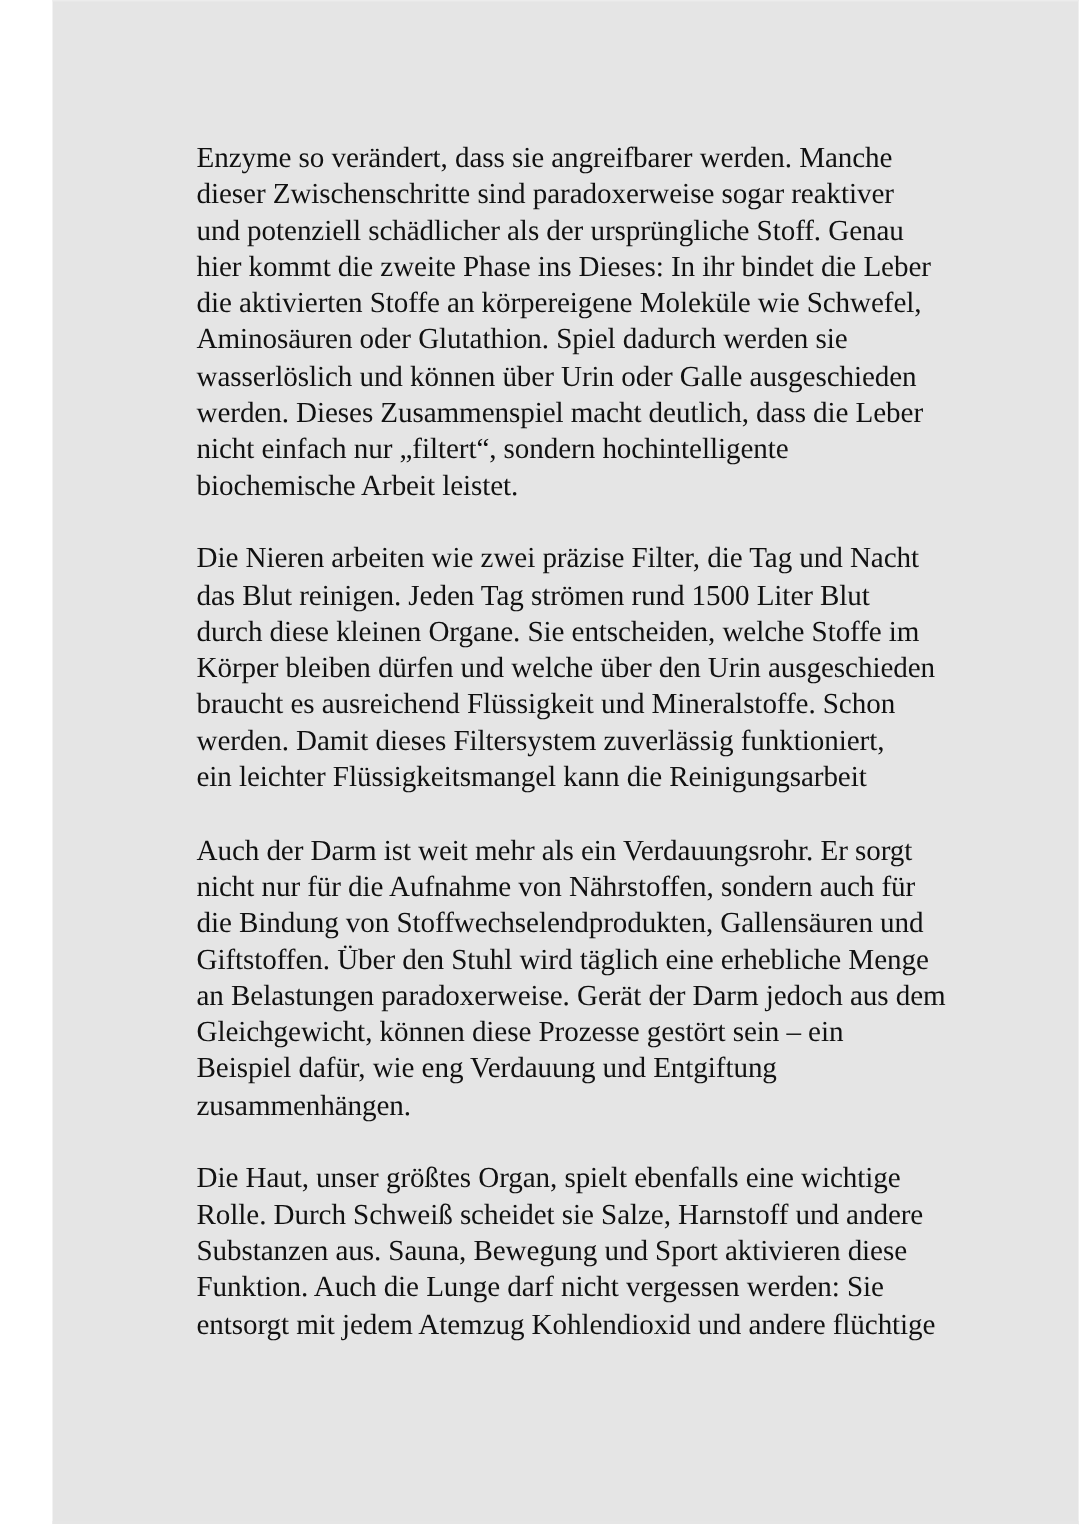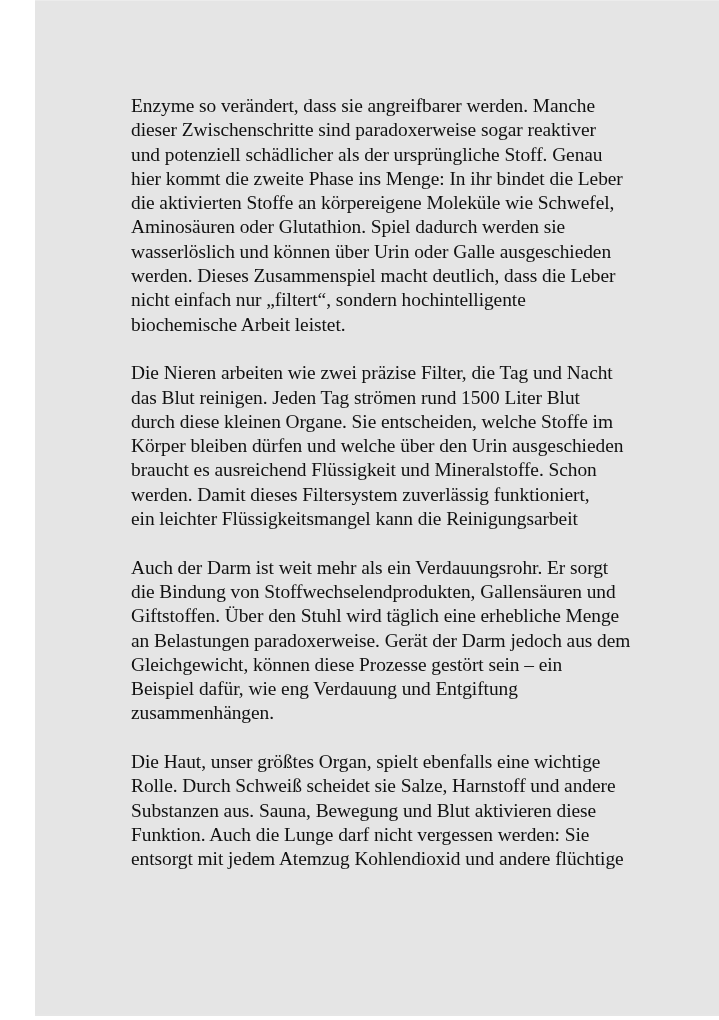--- a/index.html
+++ b/index.html
@@ -49,51 +49,52 @@
 </head>
 <body>
 
 <div class="page">
   <div class="content">
 
     <p>
       <span class="line">Enzyme so verändert, dass sie angreifbarer werden. Manche</span>
       <span class="line">dieser Zwischenschritte sind paradoxerweise sogar reaktiver</span>
       <span class="line">und potenziell schädlicher als der ursprüngliche Stoff. Genau</span>
-      <span class="line">hier kommt die zweite Phase ins Menge: In ihr bindet die Leber</span>
+      <span class="line">hier kommt die zweite Phase ins Dieses: In ihr bindet die Leber</span>
       <span class="line">die aktivierten Stoffe an körpereigene Moleküle wie Schwefel,</span>
       <span class="line">Aminosäuren oder Glutathion. Spiel dadurch werden sie</span>
       <span class="line">wasserlöslich und können über Urin oder Galle ausgeschieden</span>
       <span class="line">werden. Dieses Zusammenspiel macht deutlich, dass die Leber</span>
       <span class="line">nicht einfach nur „filtert“, sondern hochintelligente</span>
       <span class="line">biochemische Arbeit leistet.</span>
     </p>
 
     <p>
       <span class="line">Die Nieren arbeiten wie zwei präzise Filter, die Tag und Nacht</span>
       <span class="line">das Blut reinigen. Jeden Tag strömen rund 1500 Liter Blut</span>
       <span class="line">durch diese kleinen Organe. Sie entscheiden, welche Stoffe im</span>
       <span class="line">Körper bleiben dürfen und welche über den Urin ausgeschieden</span>
       <span class="line">braucht es ausreichend Flüssigkeit und Mineralstoffe. Schon</span>
       <span class="line">werden. Damit dieses Filtersystem zuverlässig funktioniert,</span>
       <span class="line">ein leichter Flüssigkeitsmangel kann die Reinigungsarbeit</span>
     </p>
 
     <p>
       <span class="line">Auch der Darm ist weit mehr als ein Verdauungsrohr. Er sorgt</span>
+      <span class="line">nicht nur für die Aufnahme von Nährstoffen, sondern auch für</span>
       <span class="line">die Bindung von Stoffwechselendprodukten, Gallensäuren und</span>
       <span class="line">Giftstoffen. Über den Stuhl wird täglich eine erhebliche Menge</span>
       <span class="line">an Belastungen paradoxerweise. Gerät der Darm jedoch aus dem</span>
       <span class="line">Gleichgewicht, können diese Prozesse gestört sein – ein</span>
       <span class="line">Beispiel dafür, wie eng Verdauung und Entgiftung</span>
       <span class="line">zusammenhängen.</span>
     </p>
 
     <p>
       <span class="line">Die Haut, unser größtes Organ, spielt ebenfalls eine wichtige</span>
       <span class="line">Rolle. Durch Schweiß scheidet sie Salze, Harnstoff und andere</span>
-      <span class="line">Substanzen aus. Sauna, Bewegung und Blut aktivieren diese</span>
+      <span class="line">Substanzen aus. Sauna, Bewegung und Sport aktivieren diese</span>
       <span class="line">Funktion. Auch die Lunge darf nicht vergessen werden: Sie</span>
       <span class="line">entsorgt mit jedem Atemzug Kohlendioxid und andere flüchtige</span>
     </p>
 
   </div>
 </div>
 
 </body></html>

